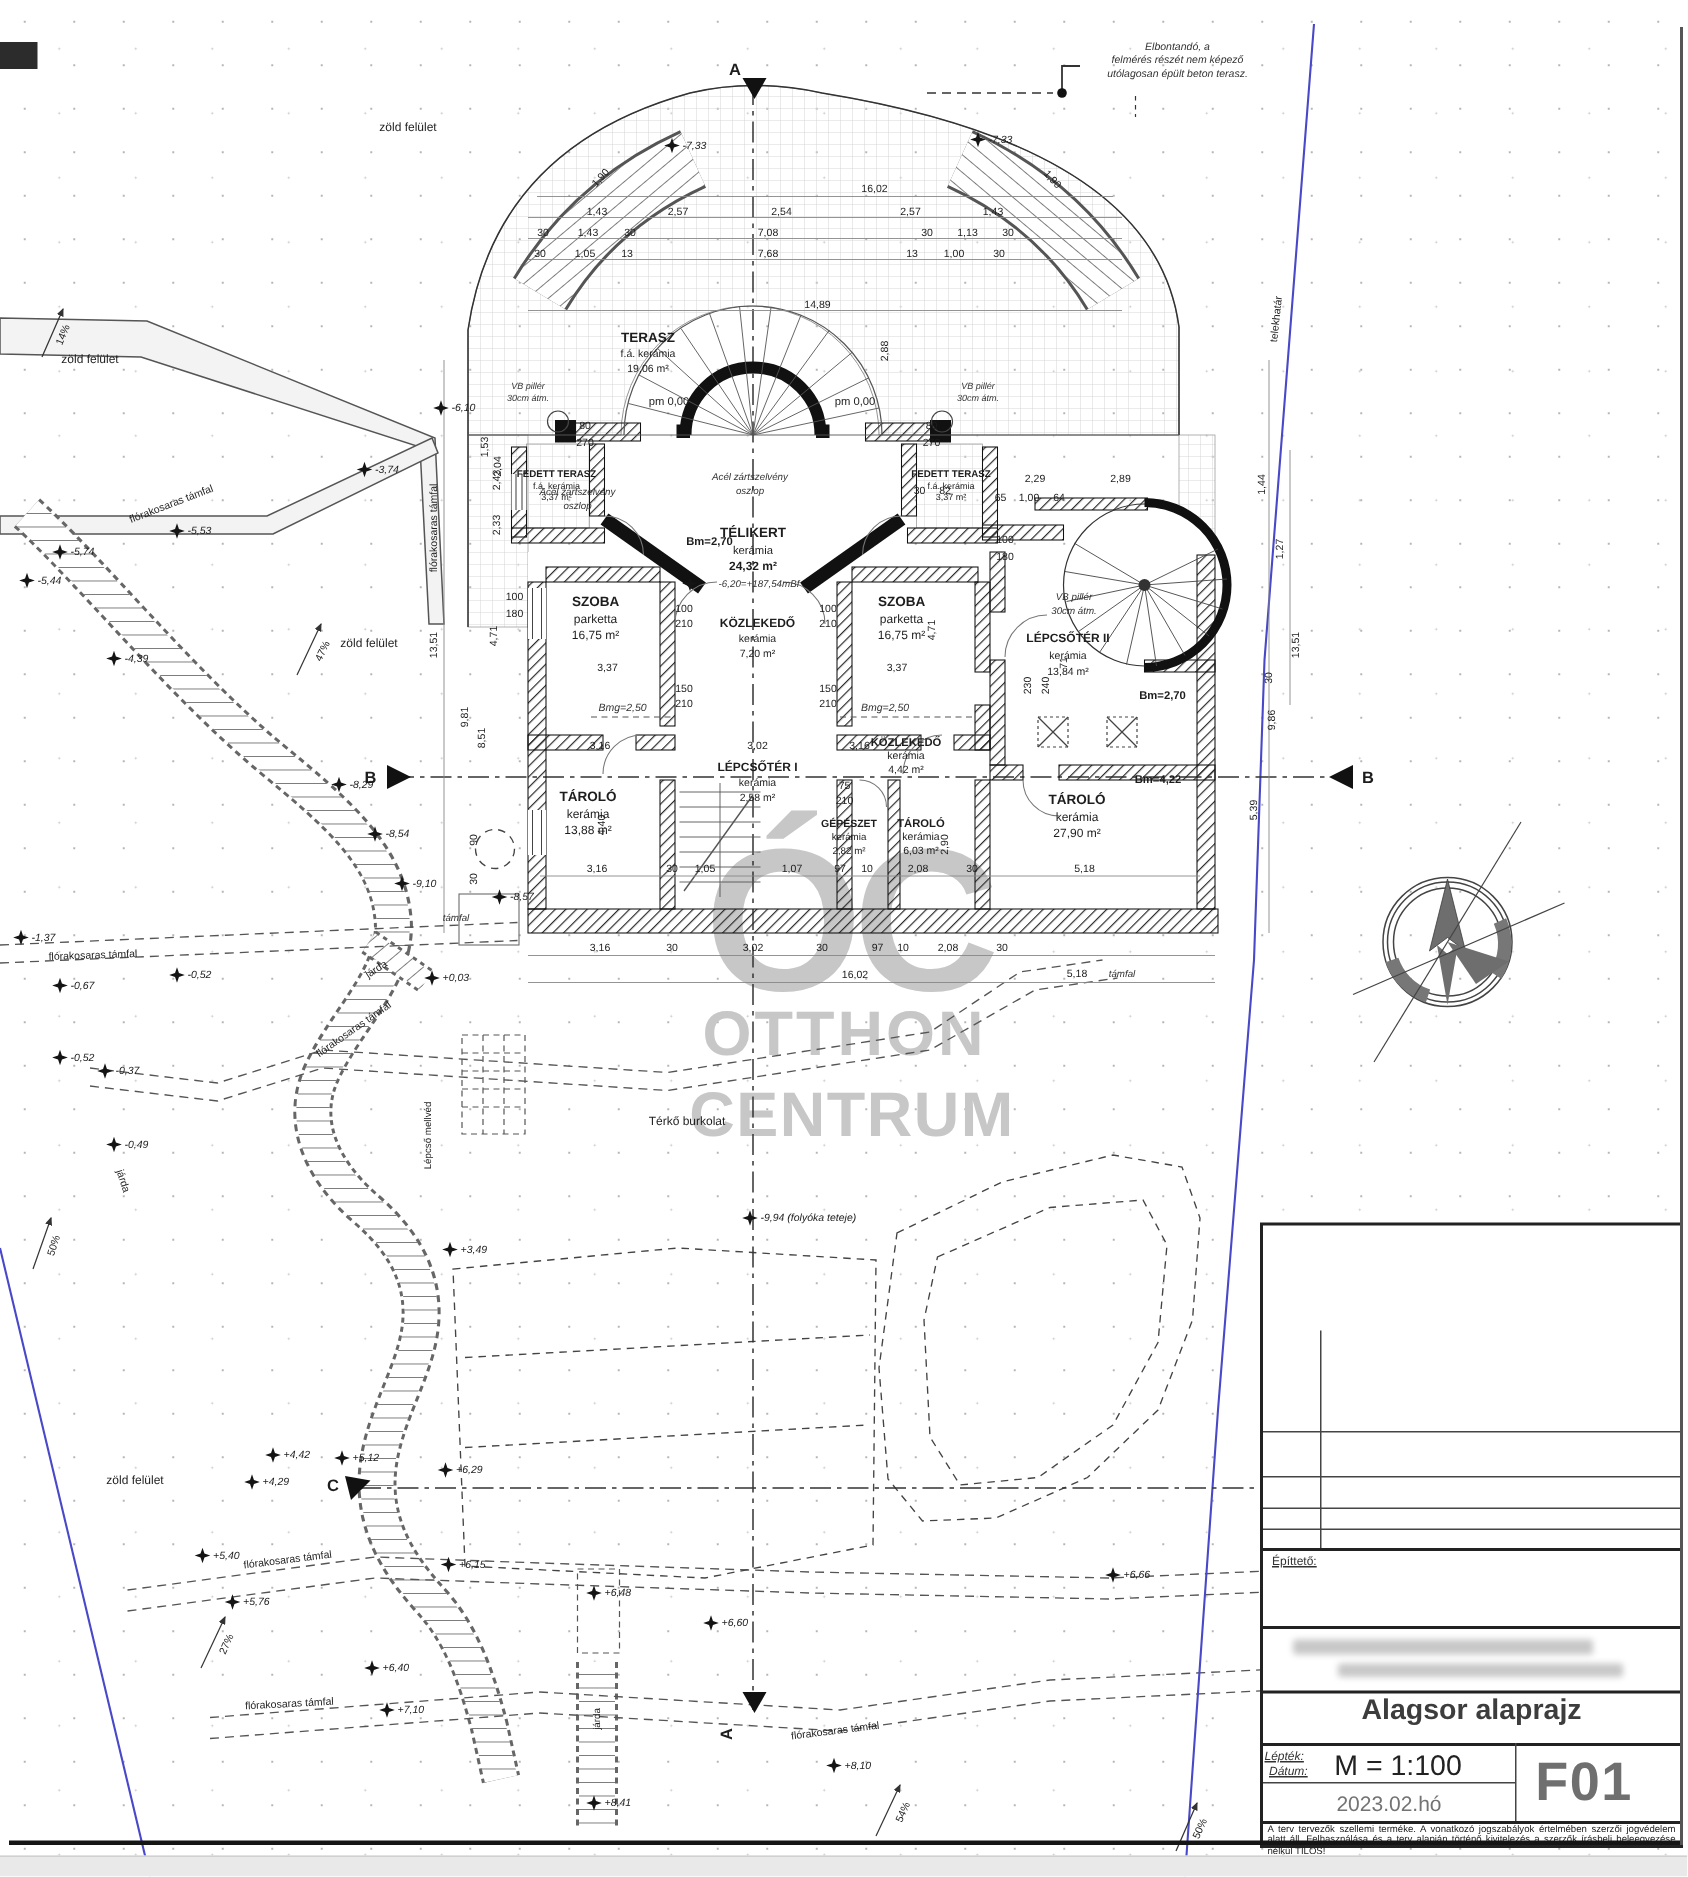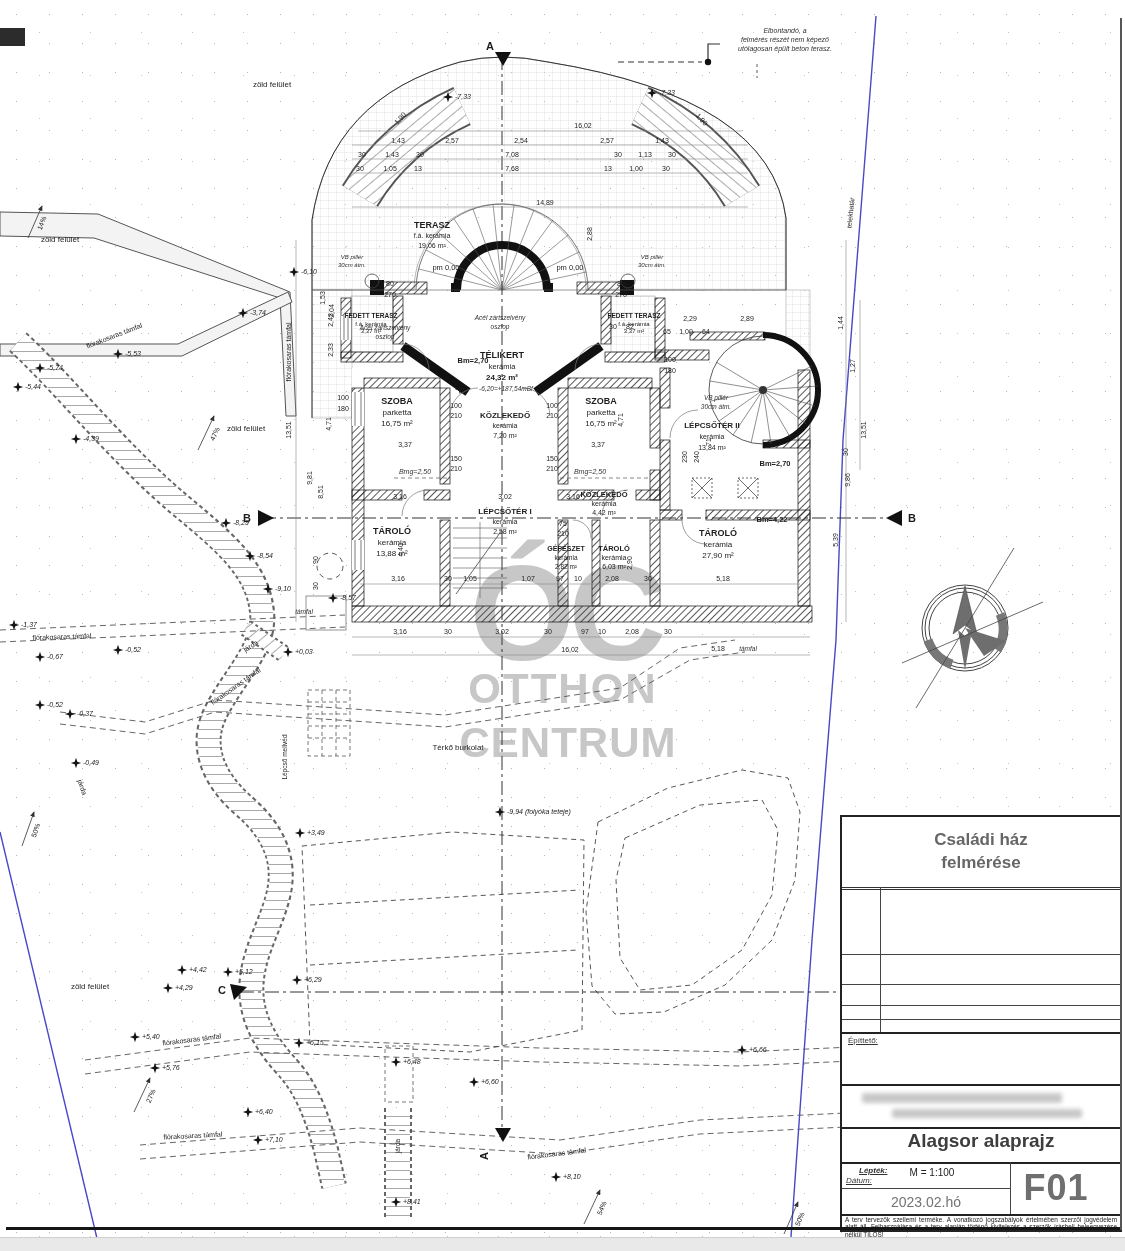--- a/index.html
+++ b/index.html
@@ -22,21 +22,21 @@
   .tb .vl{position:absolute;top:0;width:1px;background:#444;}
   .tb-header{position:absolute;left:0;top:0;right:0;height:70px;border-bottom:3px double #333;
       display:flex;flex-direction:column;justify-content:center;align-items:center;
       font-weight:bold;font-size:17px;color:#666;line-height:1.35;}
   .tb-epitteto{position:absolute;left:6px;top:219px;font-size:8px;color:#333;
       text-decoration:underline;}
   .blurbar{position:absolute;background:#9a9a9a;filter:blur(2px);border-radius:2px;opacity:.55;}
   .tb-alagsor{position:absolute;left:0;top:313px;right:0;text-align:center;font-weight:bold;
       font-size:19px;color:#3d3d3d;}
   .tb-small-label{position:absolute;font-size:8px;font-style:italic;color:#333;text-decoration:underline;}
-  .tb-scale{position:absolute;left:30px;top:350px;width:120px;text-align:center;font-size:10px;color:#222;}
+  .tb-scale{position:absolute;left:30px;top:350px;width:120px;text-align:center;font-size:19px;color:#222;}
   .tb-date{position:absolute;left:24px;top:377px;width:120px;text-align:center;font-size:14px;color:#737373;}
   .tb-f01{position:absolute;left:168px;top:345px;width:92px;height:52px;display:flex;
       align-items:center;justify-content:center;font-weight:bold;font-size:36px;color:#6f6f6f;
       letter-spacing:1px;}
   .tb-disclaimer{position:absolute;left:0;top:397px;right:0;bottom:0;padding:2px 3px;
       font-size:6.4px;line-height:1.15;color:#222;text-align:justify;}
   .corner-box{position:absolute;left:0;top:28px;width:25px;height:18px;background:#2c2c2c;}
   .frame-bottom{position:absolute;left:6px;top:1227px;width:1116px;height:3px;background:#151515;}
   .frame-right{position:absolute;left:1120px;top:18px;width:2px;height:1212px;background:#555;}
   .bottombar{position:absolute;left:0;top:1237px;width:1125px;height:14px;background:#e9e9e9;
@@ -721,38 +721,34 @@
       <path d="M1000,614 A38,38 0 0 1 997,650" fill="none" stroke="#777" stroke-width="9"></path>
       <polygon points="965,586 977,634 965,625 953,634" fill="#6e6e6e" stroke="#333" stroke-width="0.5"></polygon>
       <polygon points="965,670 972,630 965,636 958,630" fill="#6e6e6e"></polygon>
       <polygon points="965,628 1006,641 984,656" fill="#6e6e6e"></polygon>
       <line x1="916" y1="708" x2="1014" y2="548" stroke="#444" stroke-width="0.8"></line>
       <line x1="902" y1="663" x2="1043" y2="602" stroke="#444" stroke-width="0.8"></line>
     </g>
   </svg>
 
   <div class="tb">
-    <div class="tb-header">
-      <span>Családi ház</span>
-      <span>felmérése</span>
-    </div>
     <div class="vl" style="left:38px;top:70px;height:145px;"></div>
     <div class="hl" style="top:137px;"></div>
     <div class="hl" style="top:167px;"></div>
     <div class="hl" style="top:188px;"></div>
     <div class="hl" style="top:202px;"></div>
     <div class="hl" style="top:215px;height:2px;background:#222;"></div>
     <div class="tb-epitteto">Építtető:</div>
     <div class="hl" style="top:267px;height:2px;background:#222;"></div>
     <div class="blurbar" style="left:20px;top:276px;width:200px;height:10px;"></div>
     <div class="blurbar" style="left:50px;top:292px;width:190px;height:9px;"></div>
     <div class="hl" style="top:310px;height:2px;background:#222;"></div>
     <div class="tb-alagsor">Alagsor alaprajz</div>
     <div class="hl" style="top:345px;height:2px;background:#222;"></div>
-    <div class="tb-small-label" style="left:17px;top:349px;font-weight:bold;">Lépték:</div>
+    <div class="tb-small-label" style="left:1px;top:349px;">Lépték:</div>
     <div class="tb-scale">M = 1:100</div>
     <div class="hl" style="top:371px;width:168px;right:auto;"></div>
     <div class="tb-small-label" style="left:4px;top:359px;">Dátum:</div>
     <div class="tb-date">2023.02.hó</div>
     <div class="vl" style="left:168px;top:345px;height:52px;"></div>
     <div class="tb-f01">F01</div>
     <div class="hl" style="top:397px;height:2px;background:#222;"></div>
     <div class="tb-disclaimer">A terv tervezők szellemi terméke. A vonatkozó jogszabályok értelmében szerzői jogvédelem alatt áll. Felhasználása és a terv alapján történő kivitelezés a szerzők írásbeli beleegyezése nélkül TILOS!</div>
   </div>
 

